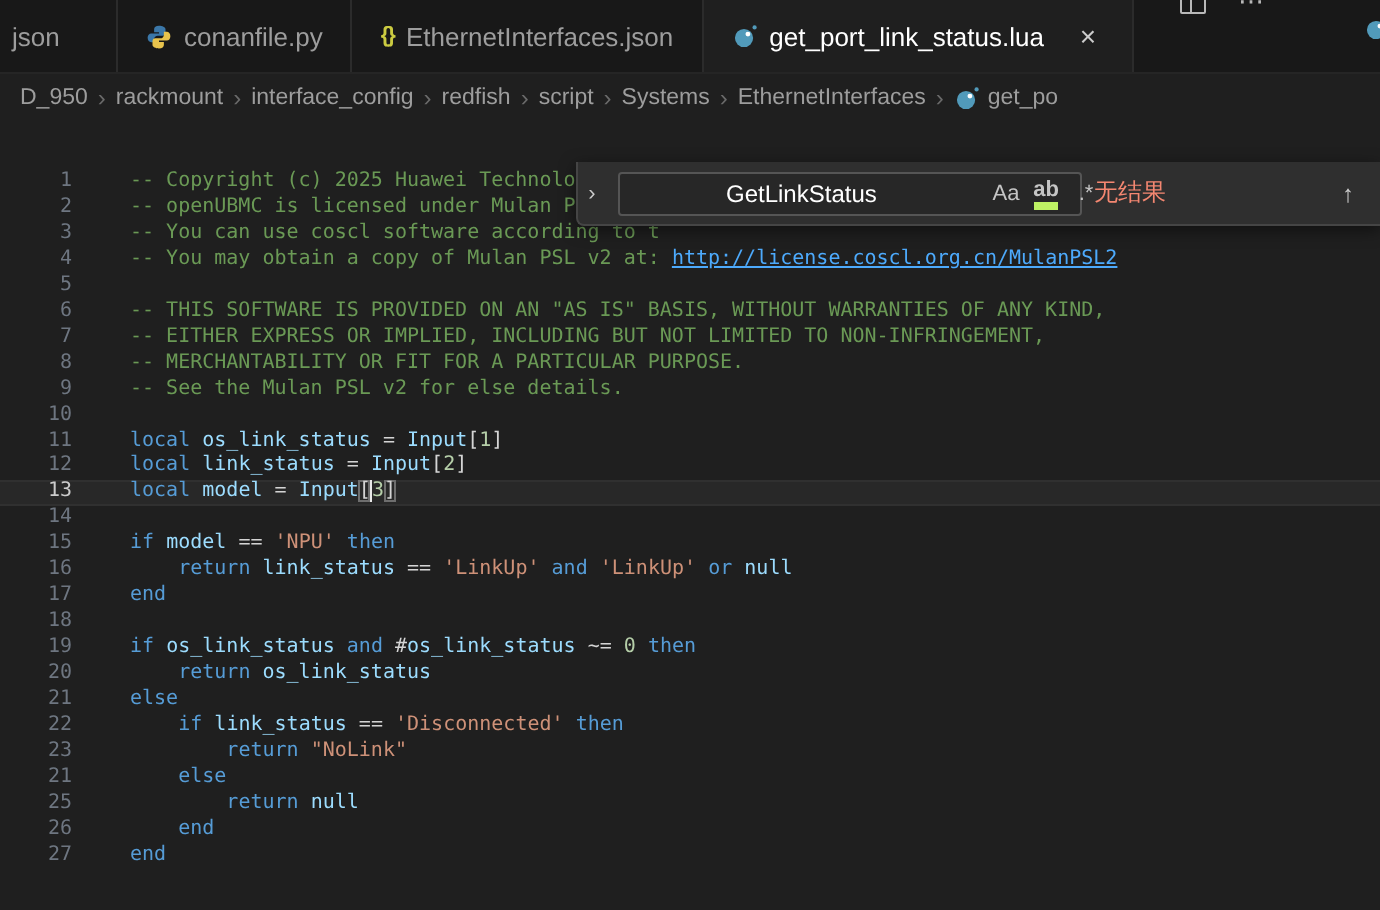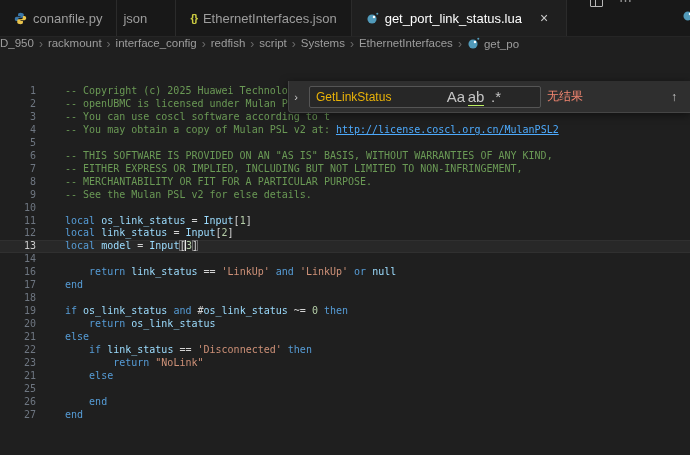--- a/index.html
+++ b/index.html
@@ -40,22 +40,22 @@
   }
   .editor-actions{
     position:absolute;top:-6px;right:58px;display:flex;gap:16px;align-items:center;
     height:14px;color:#b8b8b8;
   }
   .split-glyph{width:11px;height:9px;border:1px solid #b8b8b8;border-radius:1px;position:relative;display:inline-block;}
   .split-glyph::after{content:"";position:absolute;left:4px;top:0;bottom:0;width:1px;background:#b8b8b8;}
   .more-glyph{font-size:13px;line-height:8px;color:#b8b8b8;}
   
   .breadcrumb{
-    height:24px;display:flex;align-items:flex-start;gap:3px;
-    padding:0 0;font-size:11.5px;color:#9d9d9d;background:#1f1f1f;
+    height:24px;display:flex;align-items:center;gap:3px;
+    padding:0 10px;font-size:11.5px;color:#9d9d9d;background:#1f1f1f;
     white-space:nowrap;overflow:hidden;
   }
   .breadcrumb .sep{color:#6a6a6a;font-size:12px;padding:0 2px;}
   .breadcrumb .bc-item{cursor:pointer;display:flex;align-items:center;gap:4px;}
   
   .editor{
     position:relative;height:395px;background:#1f1f1f;
     padding-top:24px;
   }
   .line{
@@ -93,51 +93,52 @@
   .find-toggle{
     width:14px;height:100%;display:flex;align-items:center;justify-content:center;
     color:#cccccc;font-size:11px;cursor:pointer;flex:0 0 14px;
   }
   .find-input-box{
     display:flex;align-items:center;
     background:#272727;border:1px solid #555555;border-radius:2px;
     height:22px;padding:0 2px 0 6px;flex:0 0 auto;width:232px;box-sizing:border-box;
   }
   .find-input{
-    background:transparent;border:none;outline:none;color:#eab308;
+    background:transparent;border:none;outline:none;color:#ffffff;
     font-family:"Liberation Sans", sans-serif;font-size:12px;width:130px;
     padding:0;
+    margin-left:47px;
   }
   .find-opt{
     width:20px;height:18px;display:flex;align-items:center;justify-content:center;
-    color:#c5c5c5;font-size:15px;border-radius:3px;cursor:pointer;flex:0 0 20px;
-  }
-  .find-opt .uw{border-bottom:1px solid #bef264;}
+    color:#c5c5c5;font-size:11px;border-radius:3px;cursor:pointer;flex:0 0 20px;
+  }
+  .find-opt .uw{border-bottom:4px solid #bef264;font-weight:bold;}
   .find-results{color:#f48771;font-size:12px;white-space:nowrap;}
   .find-prev{
     margin-left:auto;width:20px;height:20px;display:flex;align-items:center;
     justify-content:center;color:#cccccc;font-size:12px;border-radius:3px;cursor:pointer;
   }
 </style>
 </head>
 <body>
 
 <div class="tab-bar">
   <div id="tabs-container" style="display:flex;align-items:stretch;">
+      <div class="tab cut-left">
+        <span>json</span>
+      </div>
       <div class="tab">
         <span style="display: inline-flex; align-items: center;">
           <svg width="13" height="13" viewBox="0 0 16 16">
             <path d="M8 1C6 1 5 1.9 5 3.1V5h3v.8H3.2C2 5.8 1 6.8 1 8.5S2 11.2 3.2 11.2H5V9.3C5 8.1 6 7.2 7.2 7.2h3C11.3 7.2 12 6.4 12 5.4V3.1C12 1.9 10 1 8 1z" fill="#3b77a8"></path>
             <path d="M8 15c2 0 3-.9 3-2.1V11H8v-.8h4.8c1.2 0 2.2-1 2.2-2.7s-1-2.7-2.2-2.7H11v1.9c0 1.2-1 2.1-2.2 2.1h-3C4.7 8.8 4 9.6 4 10.6v2.3C4 14.1 6 15 8 15z" fill="#e8c34c"></path>
           </svg>
         </span>
         <span>conanfile.py</span>
-      </div>
-      <div class="tab cut-left">
-        <span>json</span>
       </div>
       <div class="tab">
         <span class="json-glyph" style="display: inline-flex; align-items: center;">{}</span>
         <span>EthernetInterfaces.json</span>
       </div>
       <div class="tab active">
         <span style="display: inline-flex; align-items: center;">
           <svg width="13" height="13" viewBox="0 0 16 16">
             <circle cx="7.4" cy="8.6" r="5.6" fill="#519aba"></circle>
             <circle cx="9.8" cy="6.2" r="1.5" fill="#ffffff"></circle>
@@ -269,20 +270,24 @@
       </div>
       <div class="line current">
         <span class="ln">13</span>
         <span class="code"><span class="tk-k">local</span><span class="tk-p"> </span><span class="tk-v">model</span><span class="tk-p"> = </span><span class="tk-v">Input</span><span class="tk-b">[</span><span class="cursor"></span><span class="tk-n">3</span><span class="tk-b">]</span></span>
       </div>
       <div class="line">
         <span class="ln">14</span>
         <span class="code"></span>
       </div>
       <div class="line">
+        <span class="ln">15</span>
+        <span class="code"><span class="tk-k">if</span><span class="tk-p"> </span><span class="tk-v">model</span><span class="tk-p"> == </span><span class="tk-s">'NPU'</span><span class="tk-p"> </span><span class="tk-k">then</span></span>
+      </div>
+      <div class="line">
         <span class="ln">16</span>
         <span class="code"><span class="tk-p">    </span><span class="tk-k">return</span><span class="tk-p"> </span><span class="tk-v">link_status</span><span class="tk-p"> == </span><span class="tk-s">'LinkUp'</span><span class="tk-p"> </span><span class="tk-k">and</span><span class="tk-p"> </span><span class="tk-s">'LinkUp'</span><span class="tk-p"> </span><span class="tk-k">or</span><span class="tk-p"> </span><span class="tk-v">null</span></span>
       </div>
       <div class="line">
         <span class="ln">17</span>
         <span class="code"><span class="tk-k">end</span></span>
       </div>
       <div class="line">
         <span class="ln">18</span>
         <span class="code"></span>
@@ -306,20 +311,21 @@
       <div class="line">
         <span class="ln">23</span>
         <span class="code"><span class="tk-p">        </span><span class="tk-k">return</span><span class="tk-p"> </span><span class="tk-s">"NoLink"</span></span>
       </div>
       <div class="line">
         <span class="ln">21</span>
         <span class="code"><span class="tk-p">    </span><span class="tk-k">else</span></span>
       </div>
       <div class="line">
         <span class="ln">25</span>
+        <span class="code"><span class="tk-p">        </span><span class="tk-k">return</span><span class="tk-p"> </span><span class="tk-v">null</span></span>
       </div>
       <div class="line">
         <span class="ln">26</span>
         <span class="code"><span class="tk-p">    </span><span class="tk-k">end</span></span>
       </div>
       <div class="line">
         <span class="ln">27</span>
         <span class="code"><span class="tk-k">end</span></span>
       </div>
     </div>

